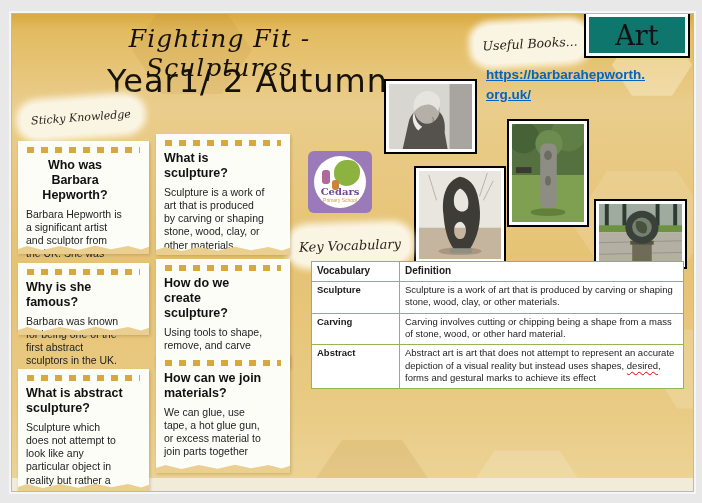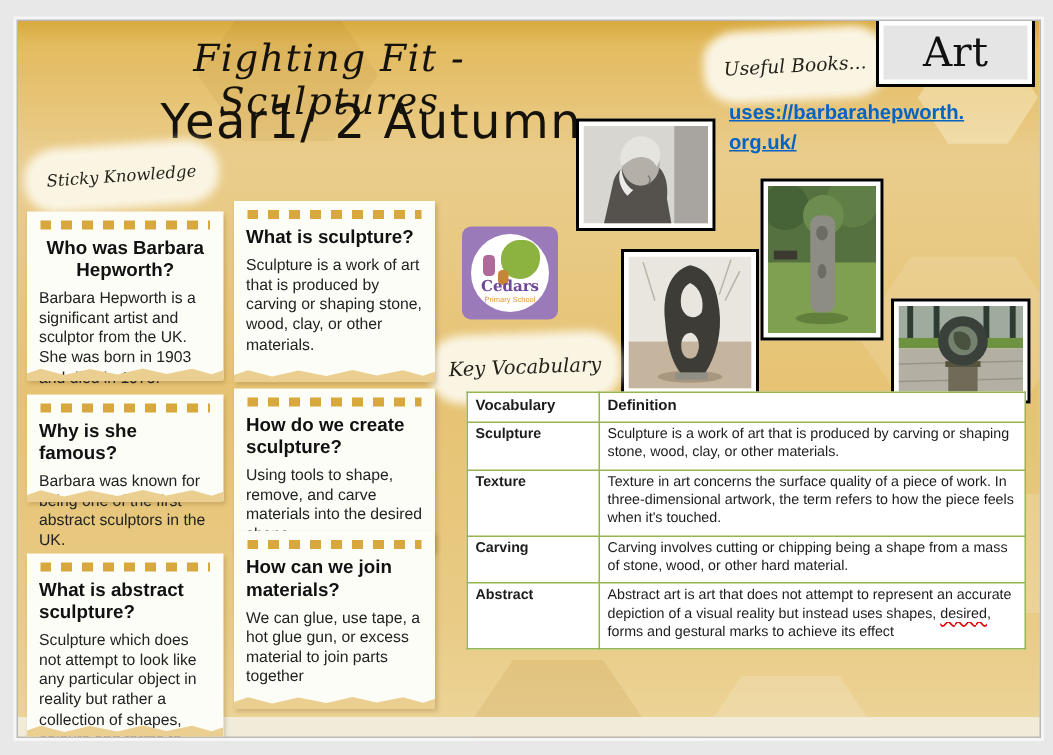--- a/index.html
+++ b/index.html
@@ -7,29 +7,29 @@
   .slide{position:absolute;left:11px;top:13px;width:681px;height:477px;border:1px solid #b9b9b9;box-shadow:0 0 0 2px #f6f6f6;overflow:hidden;
     background:linear-gradient(180deg,#d8a93e 0px,#e3bb60 16px,#eacd8c 90px,#e6c373 250px,#e9cb85 400px,#ecd499 477px);}
   .hex{position:absolute;clip-path:polygon(25% 6%,75% 6%,100% 50%,75% 94%,25% 94%,0% 50%);}
   .band{position:absolute;left:0;bottom:0;width:100%;height:13px;background:#f1ebda;}
   
   .blob{position:absolute;background:#faf4e2;border-radius:18px/14px;box-shadow:0 0 6px 5px #faf4e2;display:flex;align-items:center;justify-content:center;}
   .script{font-family:"DejaVu Serif",serif;font-style:italic;color:#241f18;white-space:nowrap;}
   .title{position:absolute;left:55px;top:10px;width:305px;text-align:center;font-family:"DejaVu Serif",serif;font-style:italic;font-size:25px;letter-spacing:1px;color:#15120c;}
   .subtitle{position:absolute;left:95px;top:48px;width:290px;text-align:left;font-size:32px;letter-spacing:1px;color:#15120c;font-family:"DejaVu Sans",sans-serif;}
   .badge{position:absolute;left:572px;top:-2px;width:106px;height:46px;background:#ffffff;border:2px solid #000;padding:3px;box-sizing:border-box;}
-  .badge-inner{width:100%;height:100%;background:#e5e5e5;display:flex;align-items:center;justify-content:center;font-family:"DejaVu Serif",serif;font-size:27px;color:#111;}
+  .badge-inner{width:100%;height:100%;background:#0f766e;display:flex;align-items:center;justify-content:center;font-family:"DejaVu Serif",serif;font-size:27px;color:#111;}
   .link{position:absolute;left:474px;top:51px;width:160px;font-size:13.5px;font-weight:bold;color:#0563c1;text-decoration:underline;word-break:break-all;line-height:1.45;}
   
   .note{position:absolute;background:#fdfdf8;box-shadow:1px 2px 3px rgba(90,60,10,.25);}
   .note::before{content:"";position:absolute;top:6px;left:9px;right:9px;height:6px;
     background:repeating-linear-gradient(90deg,#d8a83f 0 7px,transparent 7px 14px);}
   .note::after{content:"";position:absolute;left:0;right:0;bottom:-1px;height:9px;background:#ebcf90;
     clip-path:polygon(0 100%,0 45%,7% 10%,19% 55%,32% 12%,46% 52%,59% 8%,71% 48%,84% 10%,94% 50%,100% 20%,100% 100%);}
-  .note .pad{padding:17px 8px 12px 8px;}
+  .note .pad{padding:17px 25px 12px 8px;}
   .note h3{margin:0 0 5px 0;font-size:12.5px;line-height:1.2;color:#111;}
   .note p{margin:0;font-size:10.5px;line-height:1.25;color:#222;}
   .center h3{text-align:center;}
   
   .photo{position:absolute;background:#fff;border:2px solid #000;padding:3px;box-sizing:border-box;}
   .photo svg{display:block;width:100%;height:100%;}
   
   .vocab{position:absolute;left:299px;top:247px;}
   table{border-collapse:collapse;width:372px;table-layout:fixed;background:#fff;}
   th,td{border:1px solid #94b550;padding:2px 5px 4px 5px;vertical-align:top;text-align:left;font-size:9.5px;line-height:1.3;color:#1c1c1c;}
@@ -67,21 +67,21 @@
   </div>
 
   <div class="blob" style="left:462px;top:10px;width:112px;height:38px;transform:rotate(-3deg);">
     <span class="script" style="font-size:12.5px;">Useful Books...</span>
   </div>
 
   <div class="badge">
     <div class="badge-inner">Art</div>
   </div>
 
-  <a class="link" href="#">uses://barbarahepworth.org.uk/</a>
+  <a class="link" href="#">https://barbarahepworth.org.uk/</a>
 
   <div class="photo" style="left:372px;top:65px;width:93px;height:75px;">
     <svg viewBox="0 0 85 67" preserveAspectRatio="none">
       <rect width="85" height="67" fill="#d8d6d1"></rect>
       <rect x="62" width="23" height="67" fill="#a8a5a0"></rect>
       <path d="M14 67 L20 40 C22 30 30 24 40 24 L48 26 C56 30 58 40 57 50 L60 67 Z" fill="#55524e"></path>
       <ellipse cx="39" cy="26" rx="13" ry="15" fill="#b4afa8"></ellipse>
       <path d="M26 28 C22 14 34 4 44 8 C54 11 54 22 50 28 C46 20 36 18 26 28 Z" fill="#e6e4df"></path>
       <path d="M26 28 C26 36 30 42 34 44 L30 48 C24 42 23 34 26 28 Z" fill="#eceae6"></path>
       <path d="M44 34 C46 36 46 38 44 40" stroke="#7d7872" fill="none"></path>
@@ -195,24 +195,20 @@
       <tbody>
           <tr>
         <th>Vocabulary</th>
         <th>Definition</th>
       </tr>
       <tr>
         <td class="term">Sculpture</td>
         <td>Sculpture is a work of art that is produced by carving or shaping stone, wood, clay, or other materials.</td>
       </tr>
       <tr>
-        <td class="term">Texture</td>
-        <td>Texture in art concerns the surface quality of a piece of work. In three-dimensional artwork, the term refers to how the piece feels when it's touched.</td>
-      </tr>
-      <tr>
         <td class="term">Carving</td>
         <td>Carving involves cutting or chipping being a shape from a mass of stone, wood, or other hard material.</td>
       </tr>
       <tr>
         <td class="term">Abstract</td>
         <td><span>Abstract art is art that does not attempt to represent an accurate depiction of a visual reality but instead uses shapes, </span><span class="misspell">desired</span><span>, forms and gestural marks to achieve its effect</span></td>
       </tr>
     </tbody>
       </table>
   </div>

